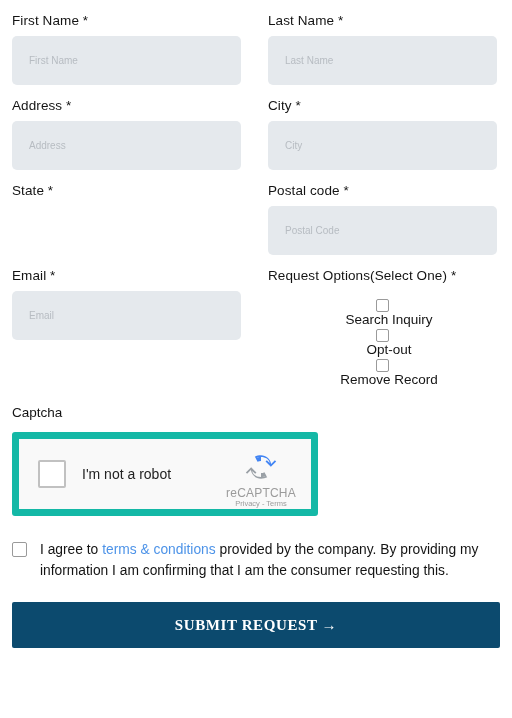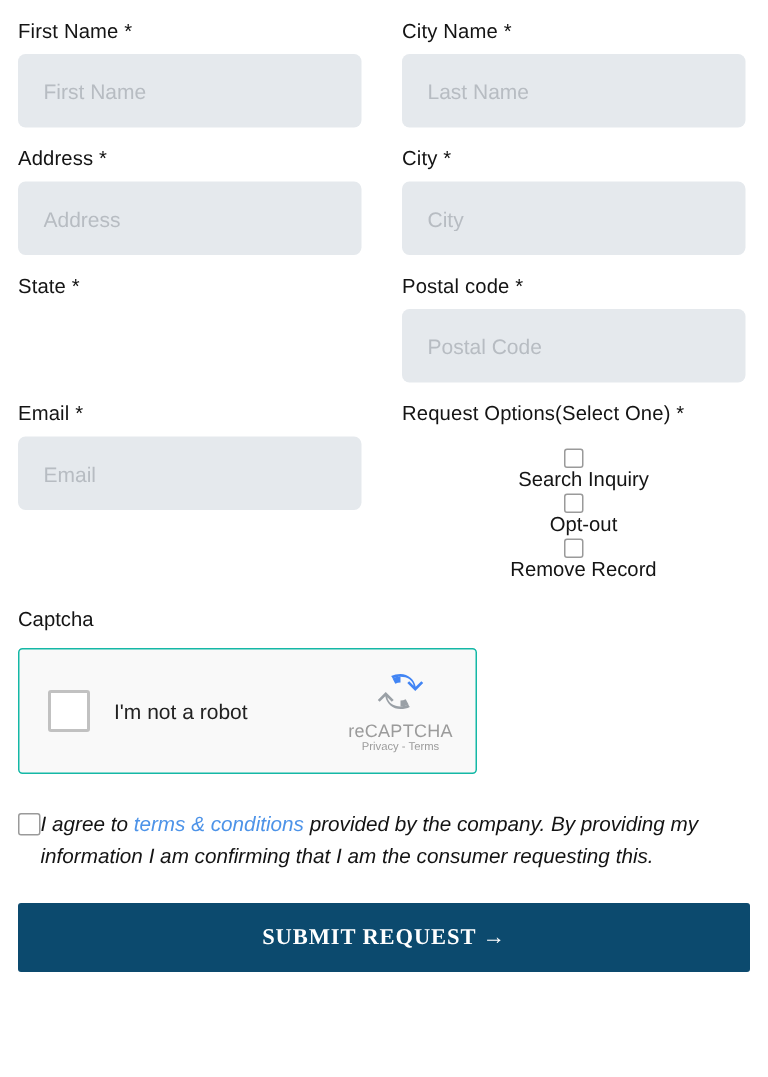--- a/index.html
+++ b/index.html
@@ -45,21 +45,21 @@
   .text-input {
     display: block;
     width: 229px;
     height: 49px;
     box-sizing: border-box;
     background: #e5e9ed;
     border: none;
     border-radius: 5px;
     padding: 0 17px;
     font-family: "Liberation Sans", sans-serif;
-    font-size: 14px;
+    font-size: 10px;
     color: #40454a;
     outline: none;
   }
   .text-input::placeholder {
     color: #b7bcc2;
     opacity: 1;
   }
 
   
   .options-list {
@@ -96,21 +96,21 @@
     font-size: 13.5px;
     line-height: 16px;
     color: #141414;
     padding-bottom: 11px;
   }
   .recaptcha-box {
     width: 306px;
     height: 84px;
     box-sizing: border-box;
     background: #f9f9f9;
-    border: 1px solid #14b8a6;
+    border: 7px solid #14b8a6;
     border-radius: 3px;
     display: flex;
     align-items: center;
     position: relative;
   }
   .recaptcha-check {
     width: 28px;
     height: 28px;
     box-sizing: border-box;
     background: #fff;
@@ -164,22 +164,22 @@
     border: 1px solid #9a9a9a;
     border-radius: 2px;
     background: #fff;
     flex: 0 0 15px;
     margin-top: 3px;
   }
   .consent-text {
     font-size: 13.8px;
     line-height: 21px;
     color: #141414;
+    margin-left: 13px;
     max-width: 455px;
-    font-style: italic;
   }
   .consent-link {
     color: #4d93e8;
     text-decoration: none;
   }
 
   
   .submit-wrap {
     padding-top: 21px;
   }
@@ -202,21 +202,21 @@
 <body>
 
 <div class="form-root">
 
   <div class="field-row">
     <div class="field-col">
       <div class="field-label">First Name *</div>
       <input class="text-input" type="text" placeholder="First Name" style="">
     </div>
     <div class="field-col">
-      <div class="field-label">City Name *</div>
+      <div class="field-label">Last Name *</div>
       <input class="text-input" type="text" placeholder="Last Name" style="">
     </div>
   </div>
 
   <div class="field-row">
     <div class="field-col">
       <div class="field-label">Address *</div>
       <input class="text-input" type="text" placeholder="Address" style="">
     </div>
     <div class="field-col">

